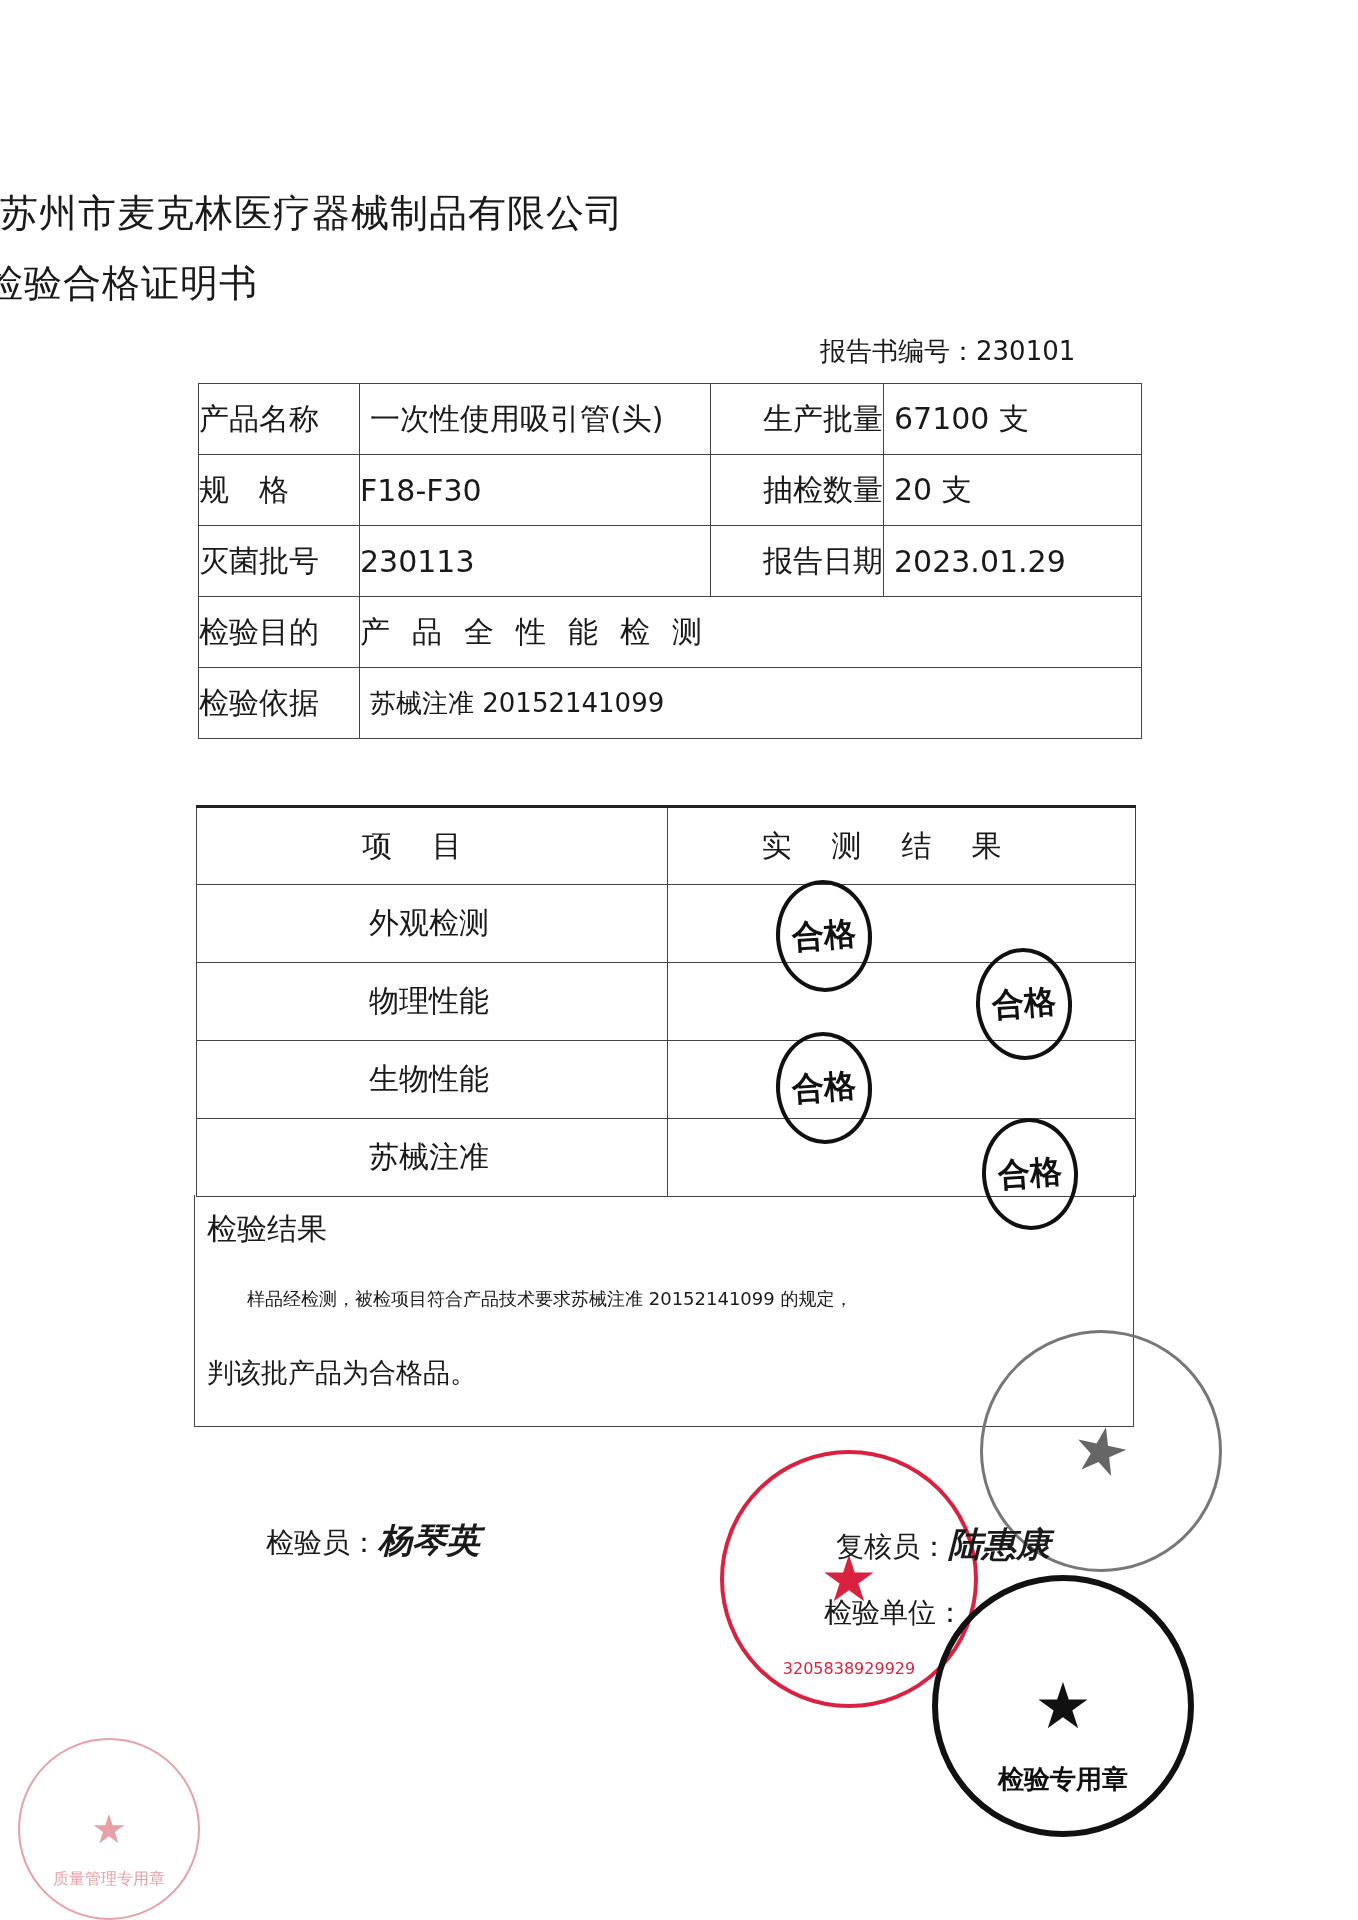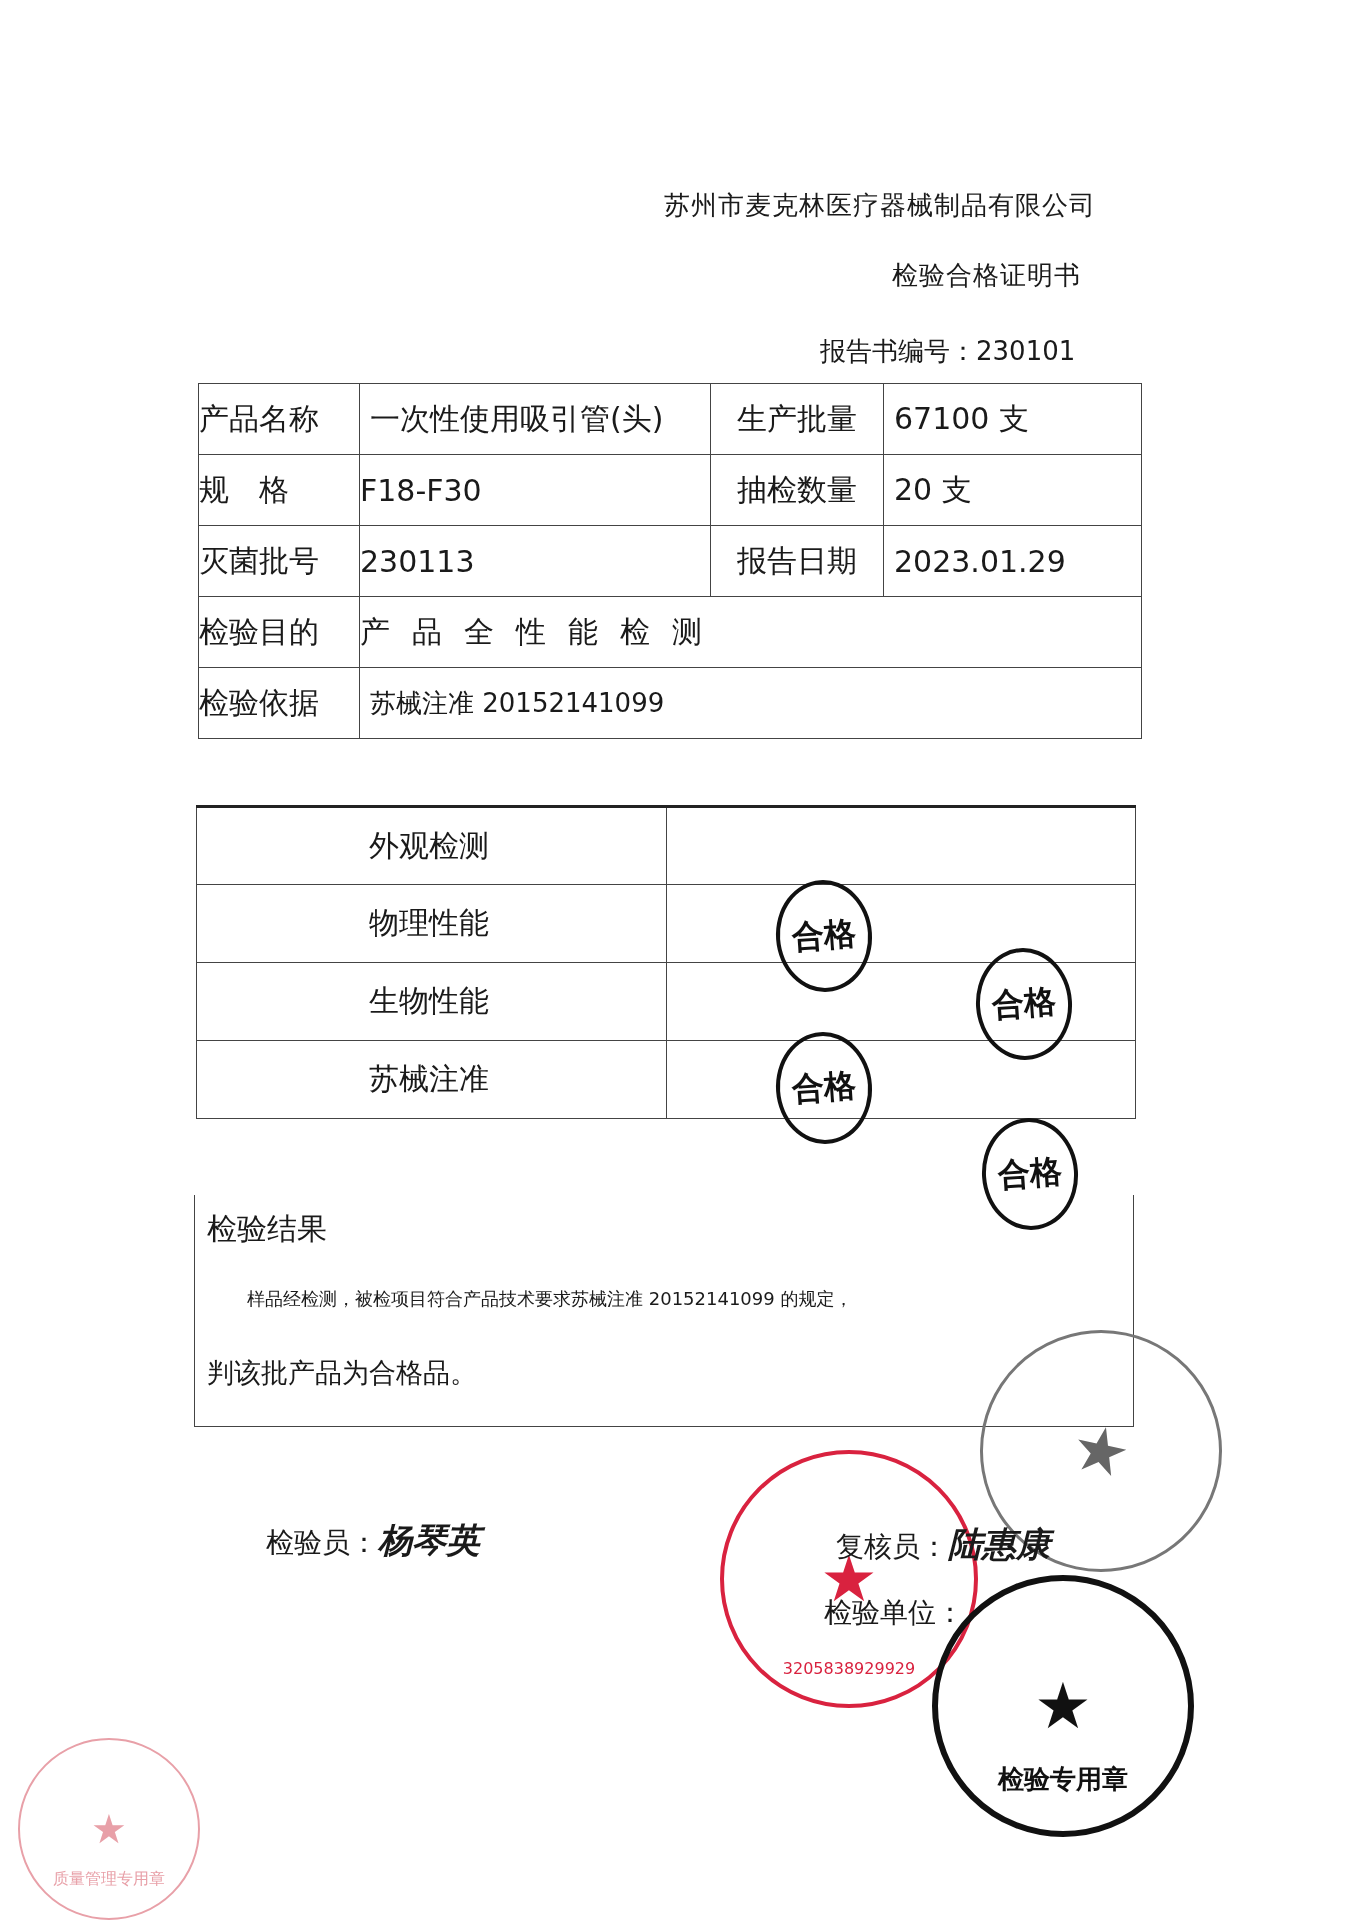--- a/index.html
+++ b/index.html
@@ -1,28 +1,28 @@
 <!DOCTYPE html>
 <html><head>
 <meta charset="utf-8">
 <style>
   html, body { margin:0; padding:0; }
   body {
     width:1358px; height:1920px; background:#ffffff; position:relative; overflow:hidden;
     font-family:"DejaVu Sans","Liberation Sans",sans-serif; color:#1a1a1a;
   }
-  .title { position:absolute; left:0; width:1096px; text-align:right; font-size:26px; letter-spacing:1px; }
+  .title { position:absolute; left:0; width:1096px; text-align:left; font-size:38px; letter-spacing:1px; }
   .title.t1 { top:188px; }
   .title.t2 { top:258px; left:-15px; }
   .report-no { position:absolute; left:820px; top:334px; font-size:26px; }
   table { border-collapse:collapse; position:absolute; }
   td { border:1.5px solid #444; font-size:30px; padding:0; vertical-align:middle; }
   #info { left:198px; top:383px; width:944px; }
   #info td.lbl { width:160px; text-align:left; }
-  #info td.lbl2 { width:172px; text-align:center; }
+  #info td.lbl2 { width:172px; text-align:right; }
   #info td.val { padding-left:10px; }
   #info td.c { text-align:left; }
   #info tr { height:71px; }
   .spaced { letter-spacing:22px; }
   #items { left:196px; top:805px; width:940px; border-top:3px solid #222; }
   #items tr { height:78px; }
   #items td.item { width:470px; text-align:left; padding-left:172px; box-sizing:border-box; }
   #items td.head { text-align:center; letter-spacing:40px; }
   .result-box { position:absolute; left:194px; top:1195px; width:940px; height:232px; border:1.5px solid #444; border-top:none; box-sizing:border-box; }
   .result-title { position:absolute; left:12px; top:14px; font-size:30px; }
@@ -71,20 +71,24 @@
   </tr>
   <tr>
     <td class="lbl">检验依据</td>
     <td class="val" colspan="3" style="font-size:26px">苏械注准 20152141099</td>
   </tr>
 </tbody>
   </table>
 
 <table id="items">
   <tbody>
+      <tr>
+    <td class="head" style="width:470px">项目</td>
+    <td class="head">实测结果</td>
+  </tr>
   <tr>
     <td class="item">外观检测</td>
         <td></td>
   </tr>
   <tr>
     <td class="item">物理性能</td>
         <td></td>
   </tr>
   <tr>
     <td class="item">生物性能</td>

